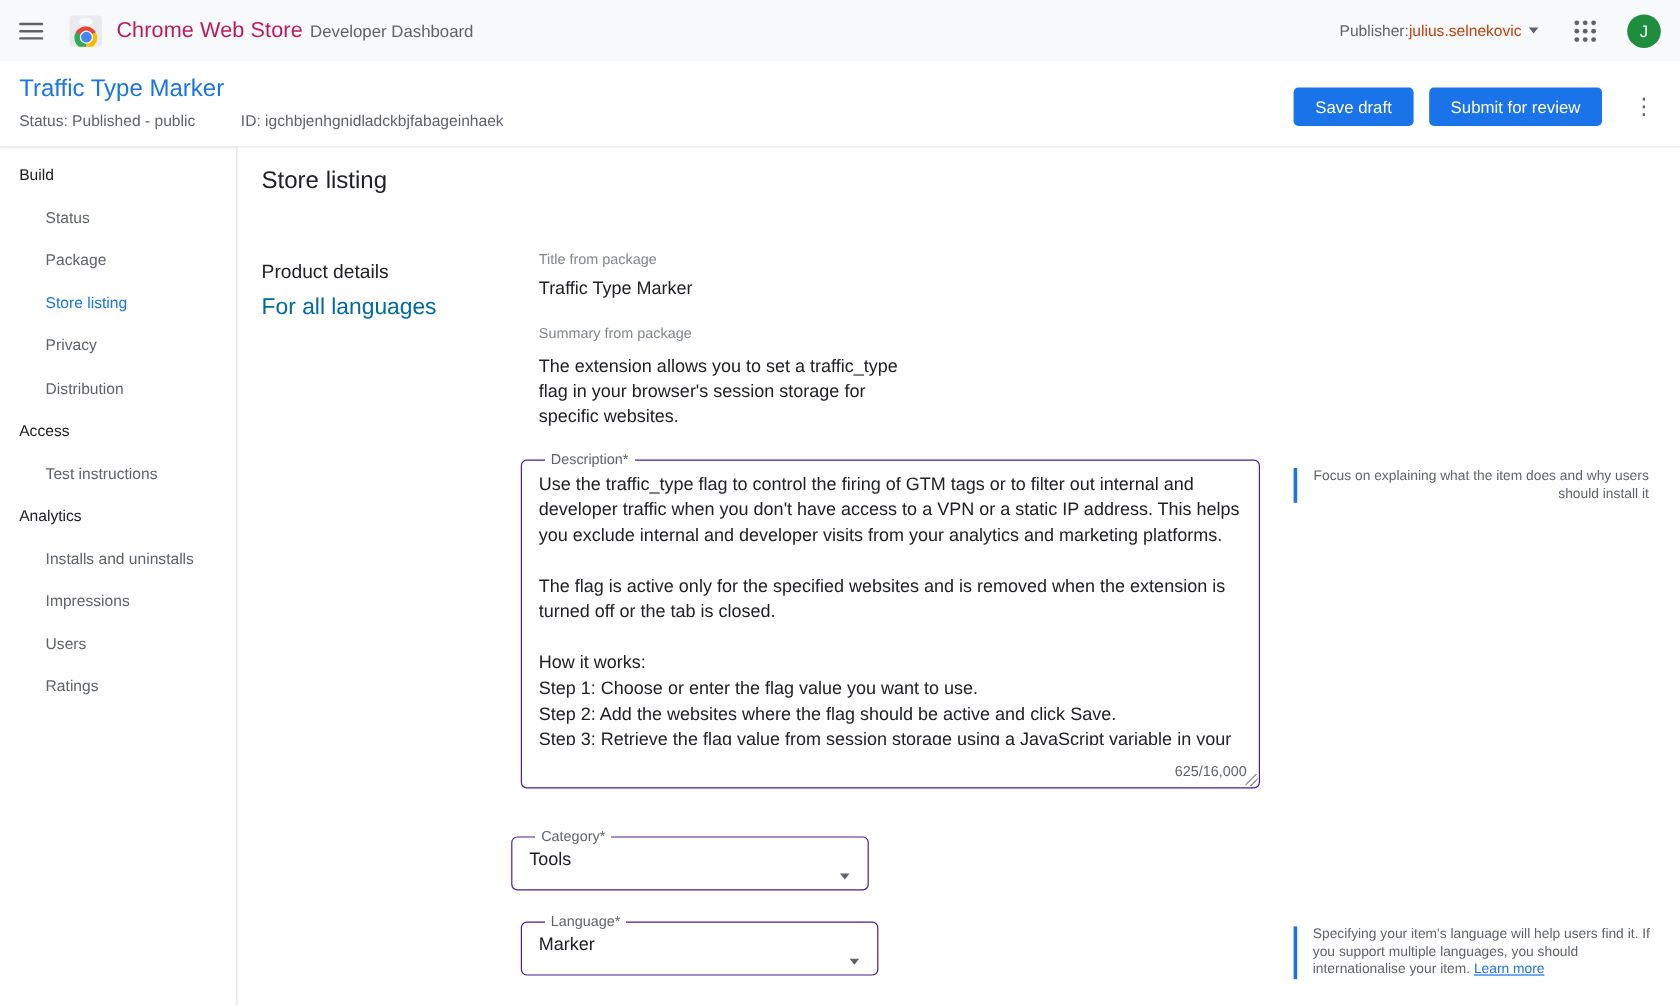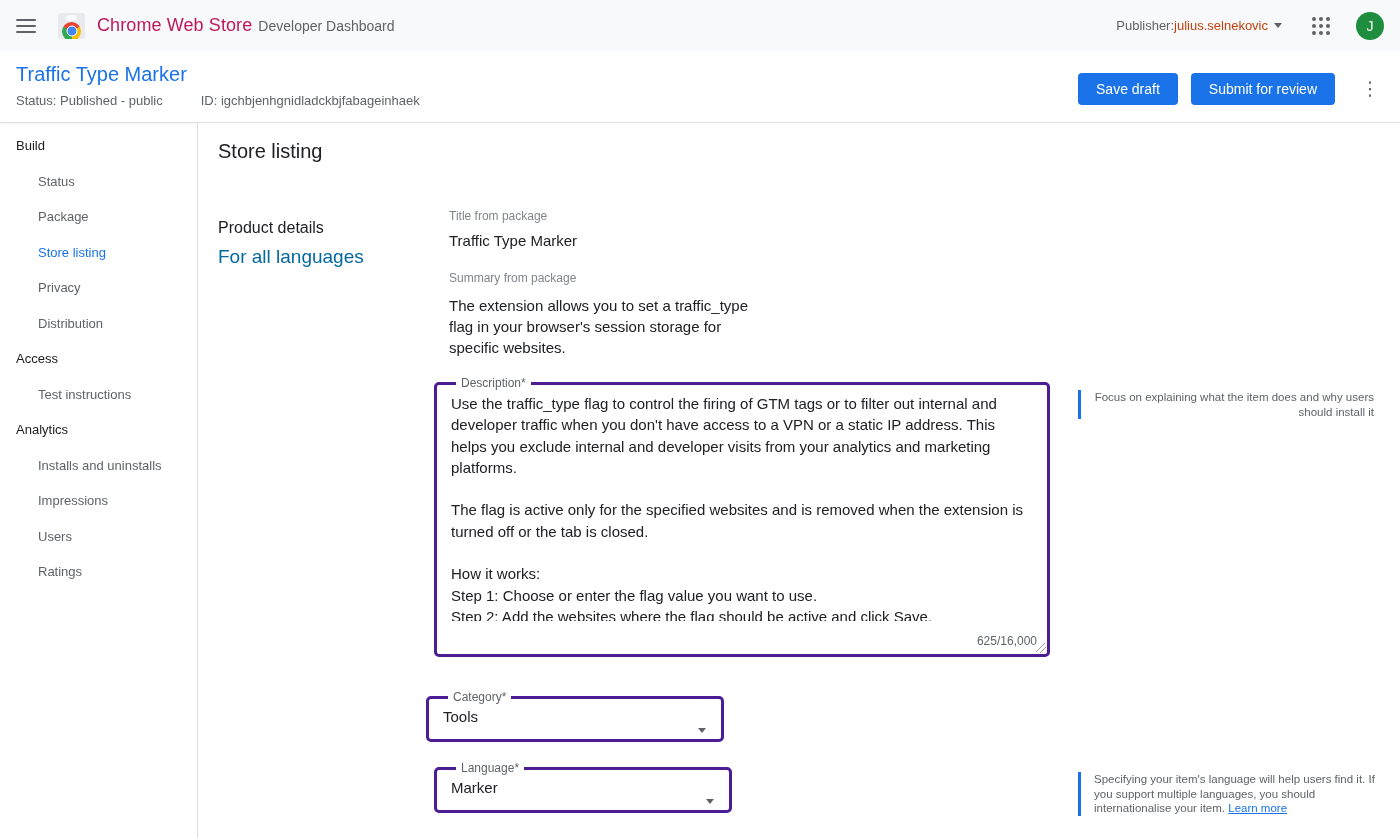--- a/index.html
+++ b/index.html
@@ -47,21 +47,21 @@
   .pd-heading { position:absolute; left:20px; top:96px; font-size:16px; color:#202124; font-weight:500; }
   .pd-sub { position:absolute; left:20px; top:123px; font-size:19px; color:#0369a1; }
 
   .fld-label { font-size:12px; color:#80868b; }
   .fld-value { font-size:15px; color:#202124; }
   .title-label { position:absolute; left:251px; top:86px; }
   .title-value { position:absolute; left:251px; top:109px; }
   .summary-label { position:absolute; left:251px; top:148px; }
   .summary-value { position:absolute; left:251px; top:172px; width:320px; line-height:21px; white-space:pre-line; }
 
-  fieldset.outlined { position:absolute; border:3px solid #4c1d95; border-radius:5px; background:#fff; }
+  fieldset.outlined { position:absolute; border:1px solid #4c1d95; border-radius:5px; background:#fff; }
   fieldset.outlined legend { font-size:12px; color:#5f6368; padding:0 5px; margin-left:5px; }
 
   .desc-field { left:236px; top:253px; width:616px; height:281px; padding:0 14px; }
   .desc-field textarea { width:100%; height:228px; border:none; outline:none; resize:none; background:transparent;
       font-family:inherit; font-size:15px; line-height:21.3px; color:#202124; margin-top:3px; overflow:hidden; }
   .char-counter { position:absolute; right:10px; bottom:6px; font-size:12px; color:#5f6368; }
   .resize-grip { position:absolute; right:1px; bottom:1px; width:10px; height:10px; pointer-events:none;
       background:linear-gradient(135deg, transparent 0 42%, #9e9e9e 42% 50%, transparent 50% 66%, #9e9e9e 66% 74%, transparent 74%); }
 
   .select-field { width:298px; height:52px; padding:0 14px; cursor:pointer; }

